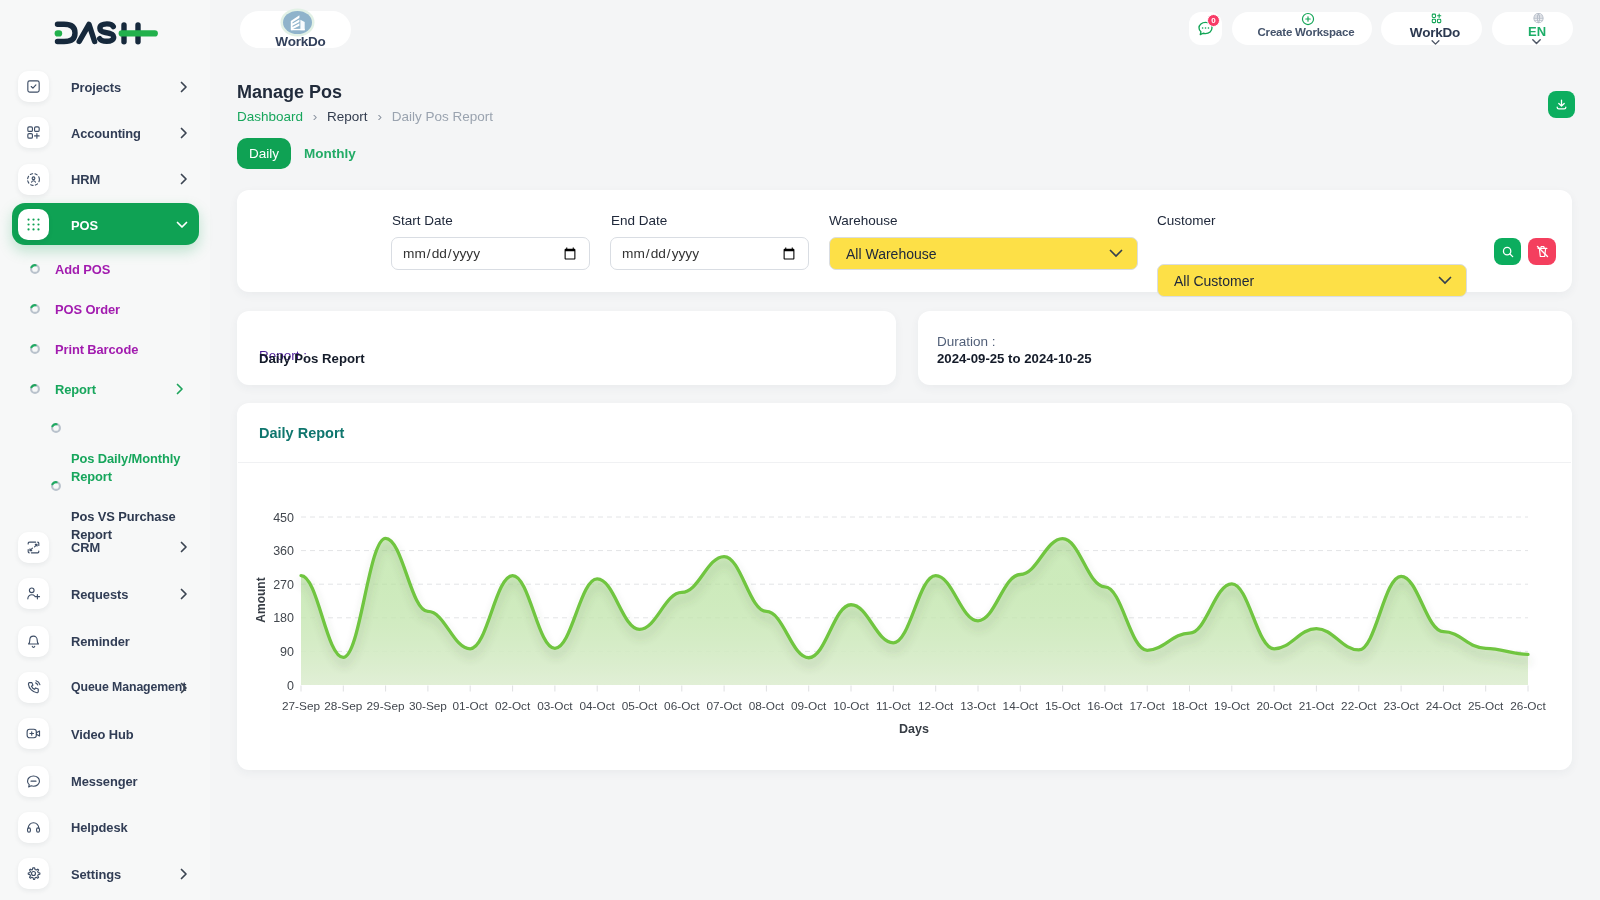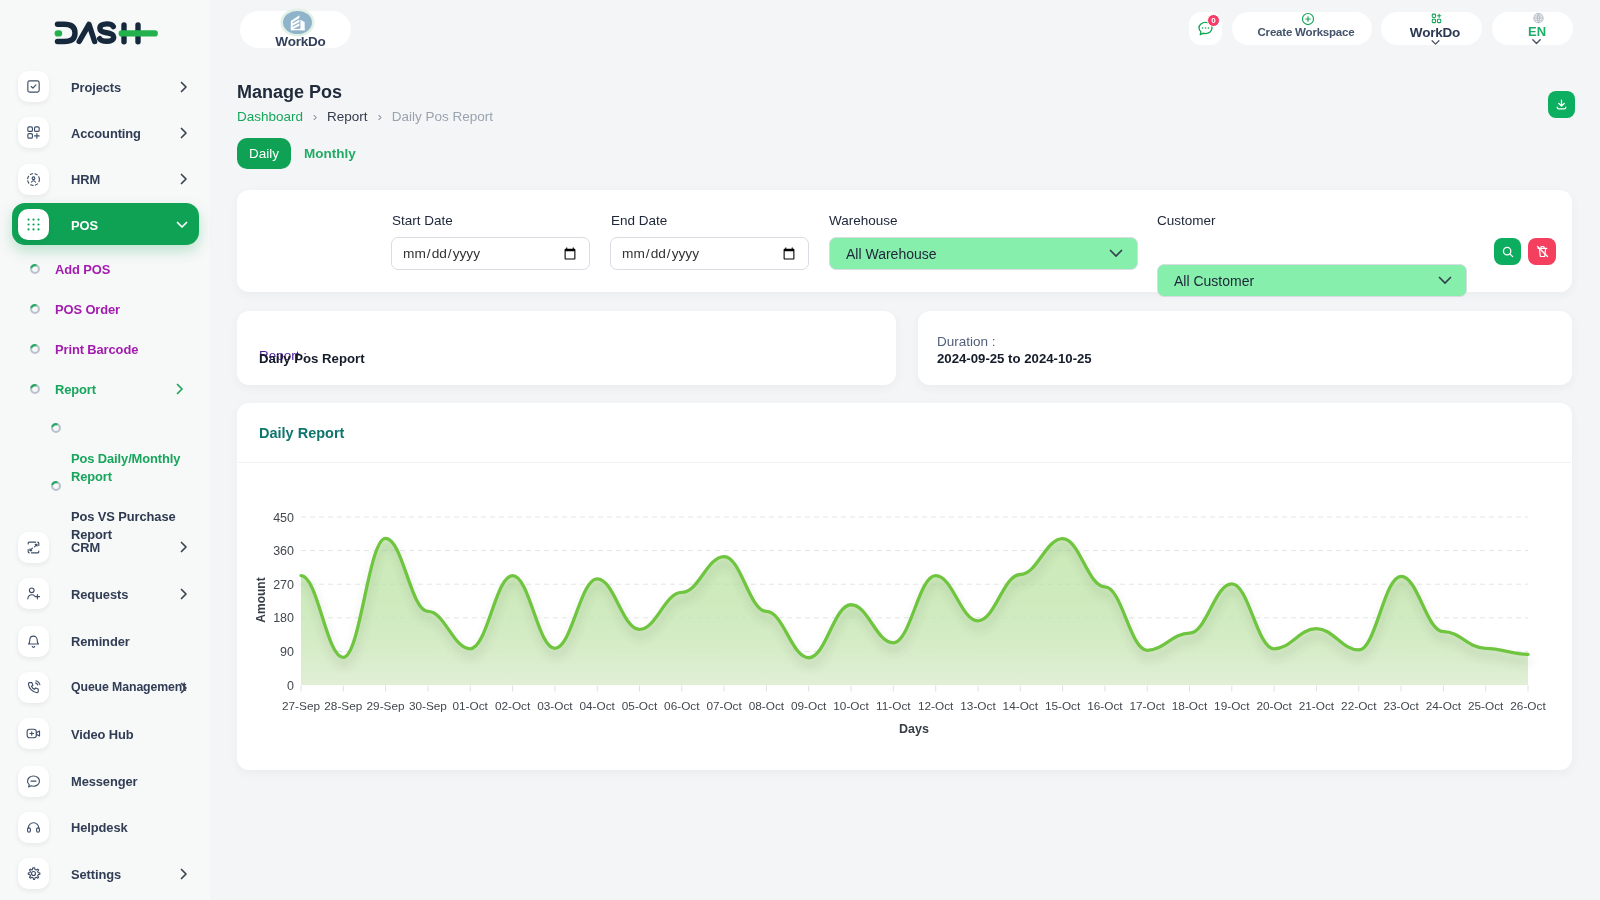--- a/index.html
+++ b/index.html
@@ -12,21 +12,21 @@
 .mitem { position:absolute; left:60px; font-size:12.9px; font-weight:700; color:#313d55; white-space:nowrap; letter-spacing:-0.1px;padding-left:11px; }
 .pospill { position:absolute; left:12px; top:203px; width:187px; height:42px; background:#0fa254; border-radius:13px; box-shadow:0 6px 14px rgba(15,162,84,.25); }
 .subtxt { position:absolute; left:55px; font-size:12.9px; font-weight:700; color:#a21caf; letter-spacing:-0.1px; }
 .subtxt2 { position:absolute; left:71px; font-size:12.9px; font-weight:700; color:#2e3a50; letter-spacing:-0.1px;margin-top:29px; }
 .green { color:#17a65c !important; }
 
 .pill { position:absolute; top:12px; height:34px; background:#fff; border-radius:17px; display:flex; align-items:center;flex-direction:column; }
 
 .card { position:absolute; background:#fff; border-radius:12px; box-shadow:0 3px 10px rgba(40,50,70,.05); }
 .lbl { position:absolute; font-size:13.5px; color:#20293b; }
-.inp { position:absolute; height:33px; background:#86efac; border:1px solid #d9dde3; border-radius:7px; }
+.inp { position:absolute; height:33px; background:#fde047; border:1px solid #d9dde3; border-radius:7px; }
 input.date { position:absolute; height:33px; background:#fff; border:1px solid #d9dde3; border-radius:7px; font-family:"Liberation Sans",sans-serif; font-size:13.7px; color:#333; padding:0 10px; outline:none; }
 </style>
 </head>
 <body>
 <div class="sidebar"></div>
 
 <svg class="abs" style="left:54px;top:19px" width="106" height="27" viewBox="54 19 106 27">
   <g fill="none" stroke="#16293c" stroke-width="5.4" stroke-linecap="round" stroke-linejoin="round">
     <path d="M57.5 24.3 H64 C71.5 24.3 75 27.3 75 32.9 C75 38.5 71.5 41.5 64 41.5 H57.5"></path>
     <path d="M79.2 41.5 L89 24.3 L94.6 41.5"></path>

